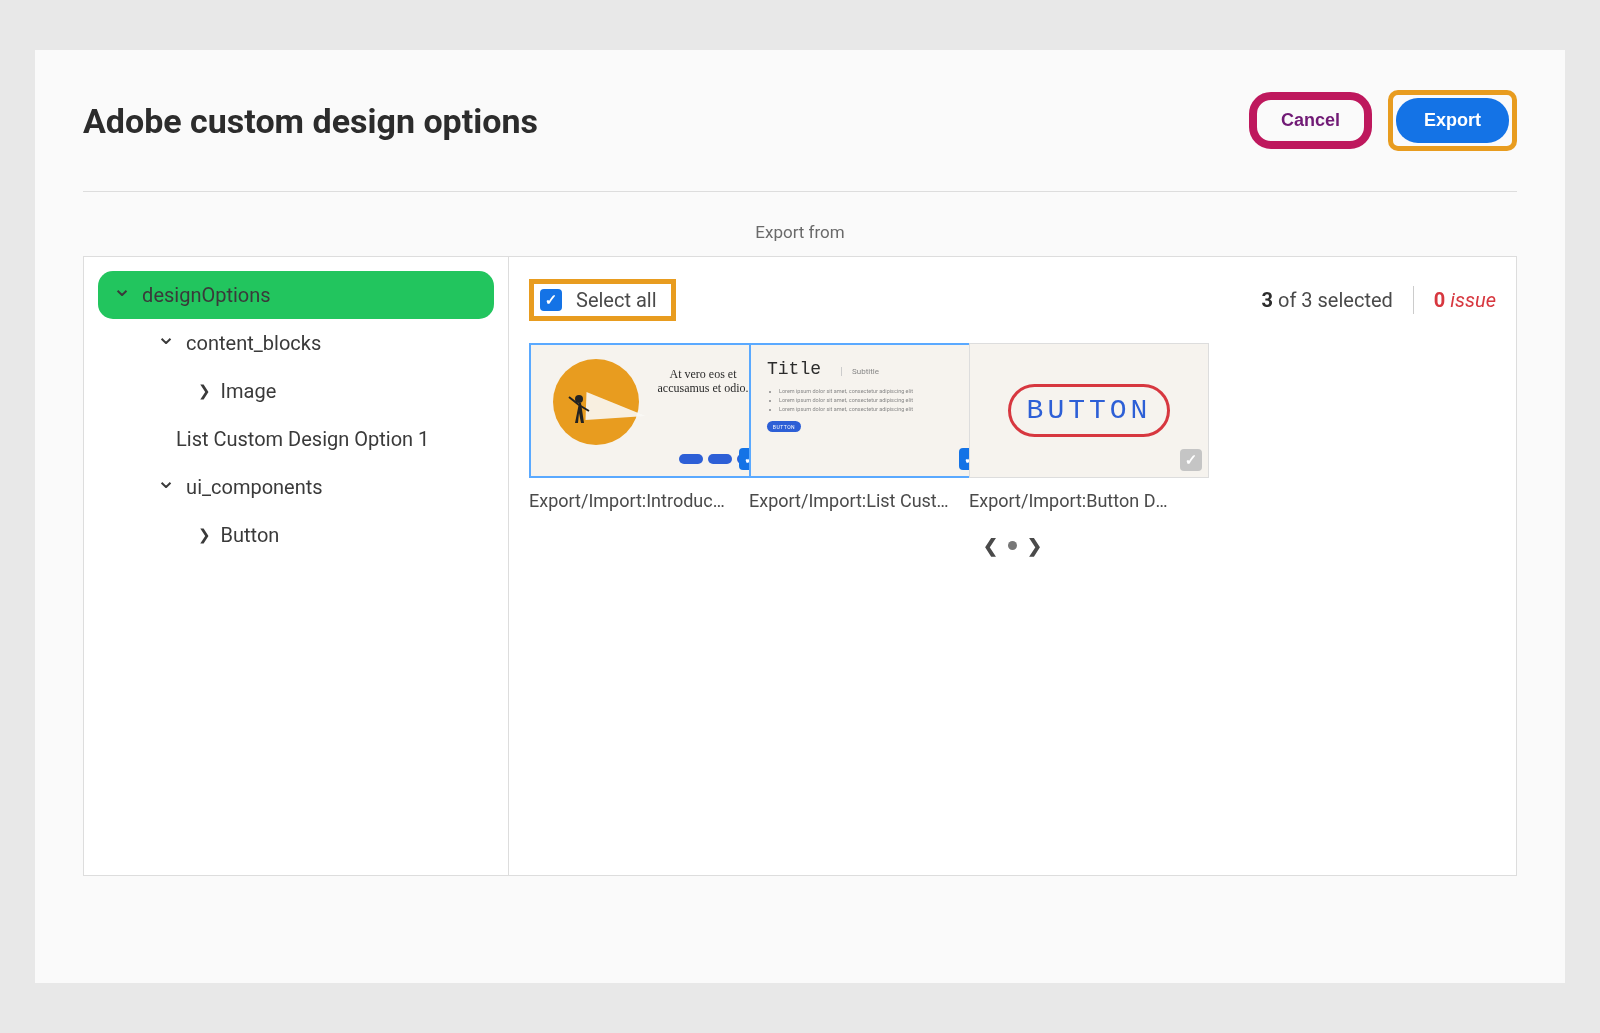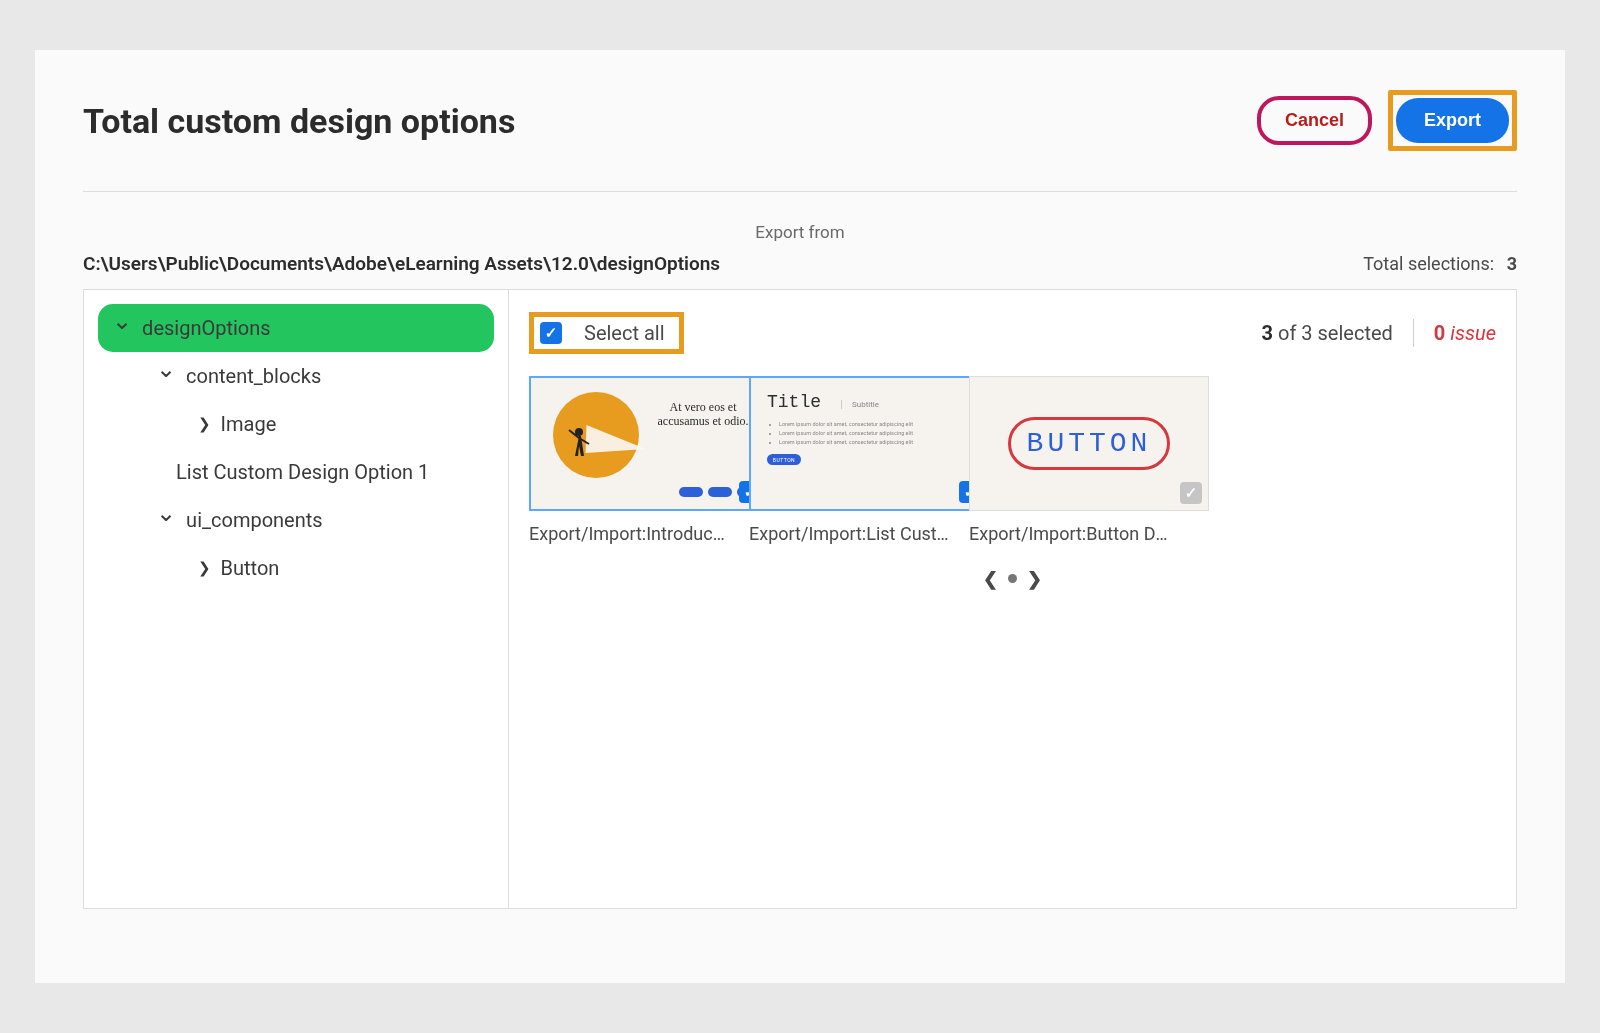--- a/index.html
+++ b/index.html
@@ -36,33 +36,33 @@
   }
   .btn {
     font-size: 18px;
     padding: 10px 24px;
     border-radius: 22px;
     cursor: pointer;
     font-weight: 600;
   }
   .btn-cancel {
     background: #fafafa;
-    color: #b91c1c;
-    border: 4px solid #be185d;
+    color: #701a75;
+    border: 8px solid #be185d;
   }
   .btn-export {
     background: #1473e6;
     color: #fff;
     border: none;
     padding: 12px 28px;
   }
   .export-highlight {
     border: 5px solid #e89c1f;
     padding: 3px;
-    border-radius: 2px;
+    border-radius: 10px;
   }
   .meta-row {
     margin-top: 30px;
     text-align: center;
   }
   .export-from-label {
     font-size: 17px;
     color: #6a6a6a;
   }
   .path-row {
@@ -132,21 +132,21 @@
     width: 22px; height: 22px;
     border-radius: 4px;
     display: inline-flex;
     align-items: center;
     justify-content: center;
     font-size: 15px;
     font-weight: 900;
   }
   .checkbox.checked { background: #1473e6; color: #fff; }
   .checkbox.grey { background: #c5c5c5; color: #fff; }
-  .select-all-label { font-size: 20px; color: #4a4a4a; margin-left: 8px; }
+  .select-all-label { font-size: 20px; color: #4a4a4a; }
 
   .counts { display: flex; align-items: center; gap: 20px; font-size: 20px; }
   .counts .sel { color: #4a4a4a; }
   .counts .sel b { font-weight: 700; font-style: normal; color: #2c2c2c;}
   .counts .sel span.it { }
   .counts .divider { width:1px; height: 28px; background: #ccc; }
   .counts .issue { color: #d7373f; }
   .counts .issue b { font-weight: 700; font-style: normal;}
   .counts .issue span.it { font-style: italic; }
 
@@ -259,38 +259,31 @@
     width:9px; height:9px; border-radius:50%; background:#777;
   }
   .pager .arrow { cursor:pointer; font-weight:700; }
 </style>
 </head>
 <body>
 
 <div class="dialog">
 
   <div class="header-row">
-    <h1 class="dialog-title">Total custom design options</h1>
+    <h1 class="dialog-title">Adobe custom design options</h1>
     <div class="header-buttons">
       <button class="btn btn-cancel">Cancel</button>
       <span class="export-highlight">
         <button class="btn btn-export">Export</button>
       </span>
     </div>
   </div>
 
   <div class="meta-row">
     <div class="export-from-label">Export from</div>
-    <div class="path-row">
-      <div class="export-path">C:\Users\Public\Documents\Adobe\eLearning Assets\12.0\designOptions</div>
-      <div class="total-sel">
-        <span>Total selections:</span>
-        <strong>3</strong>
-      </div>
-    </div>
   </div>
 
   <div class="content-row">
 
     <div class="tree-panel">
       <div class="tree-item selected">
         <span class="chev down"></span>
         <span>designOptions</span>
       </div>
       <div class="tree-item level-1">

